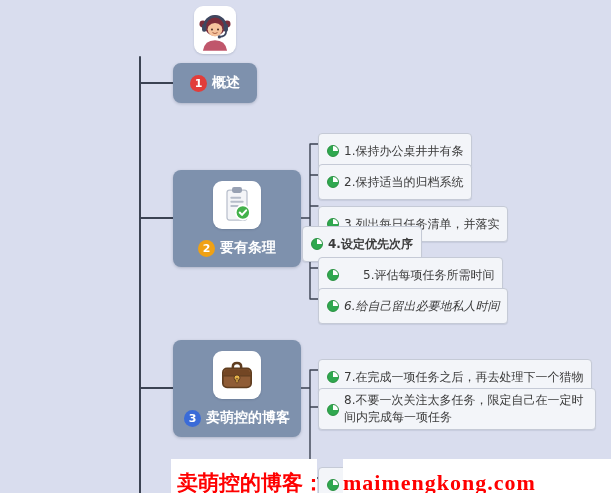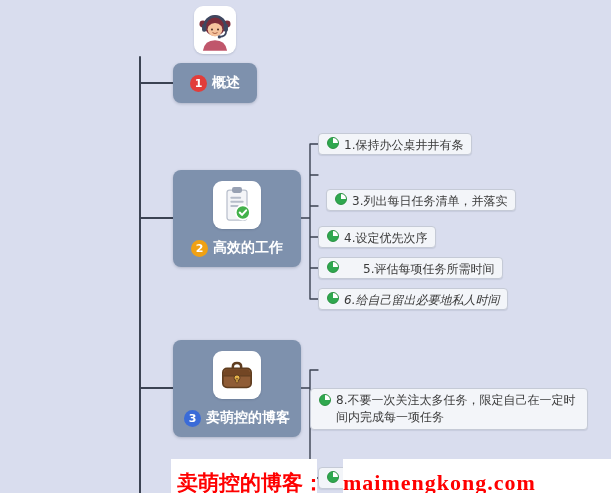--- a/index.html
+++ b/index.html
@@ -17,24 +17,24 @@
   .badge-1{ background:#e23d3a; } .badge-2{ background:#f0a114; } .badge-3{ background:#3a6bd8; }
 
   .icon-card{ background:#ffffff; border-radius:9px; display:flex; align-items:center;
           justify-content:center; box-shadow:0 1px 2px rgba(40,50,80,.18); }
   .main-col{ display:flex; flex-direction:column; align-items:center; }
   .main-col .icon-card{ width:48px; height:48px; margin-top:11px; }
   .main-col .topic-label{ margin-top:10px; }
 
   .avatar-card{ position:absolute; left:194px; top:6px; width:42px; height:48px; z-index:1; }
 
-  .sub-item{ position:absolute; display:inline-flex; gap:5px;
+  .sub-item{ position:absolute; display:inline-flex; align-items:center; gap:5px;
           background:#f3f5f9; border:1px solid #c5cad6; border-radius:4px;
           padding:3px 8px; font-size:12px; color:#3b3b3b; white-space:nowrap;
-          height:22px; z-index:1; box-shadow:0 1px 1px rgba(40,50,80,.10); }
+          height:36px; z-index:1; box-shadow:0 1px 1px rgba(40,50,80,.10); }
   .pie{ width:12px; height:12px; flex:0 0 12px; border-radius:50%;
           background:conic-gradient(#ffffff 0deg 95deg, #2fa84f 95deg 360deg);
           border:1px solid #27913f; }
   .sub-item.wide{ white-space:normal; width:278px; height:auto; line-height:1.4;
           align-items:flex-start; }
   .sub-item.wide .pie{ margin-top:2px; }
 
   .watermark-part{ position:absolute; top:459px; height:48px; background:#ffffff;
           color:#ff0000; display:flex; align-items:center; z-index:3;
           font-family:"Liberation Serif","DejaVu Serif",serif; font-weight:bold;
@@ -87,21 +87,21 @@
         <rect x="18" y="2.5" width="12" height="7" rx="2.5" fill="#98a1b3"></rect>
         <rect x="16" y="14" width="13" height="2.4" rx="1.2" fill="#b6bdca"></rect>
         <rect x="16" y="19" width="16" height="2.4" rx="1.2" fill="#b6bdca"></rect>
         <rect x="16" y="24" width="10" height="2.4" rx="1.2" fill="#b6bdca"></rect>
         <circle cx="31" cy="33" r="8.5" fill="#43b14b" stroke="#ffffff" stroke-width="2"></circle>
         <path d="M27.3 33 L30 35.9 L35 30.4" stroke="#ffffff" stroke-width="2.4" fill="none" stroke-linecap="round" stroke-linejoin="round"></path>
       </svg>
     </div>
     <div class="topic-label">
       <span class="badge badge-2">2</span>
-      <span>高效的工作</span>
+      <span>要有条理</span>
     </div>
   </div>
 
   <div class="topic main-col" style="left:173px; top:340px; width:128px; height:97px;">
     <div class="icon-card">
       <svg width="40" height="40" viewBox="0 0 48 48">
         <path d="M19 17 V14 Q19 9.5 24 9.5 Q29 9.5 29 14 V17" stroke="#5f3d1f" stroke-width="3" fill="none"></path>
         <rect x="7" y="16" width="34" height="23" rx="5" fill="#8f5c36" stroke="#5f3d1f" stroke-width="2"></rect>
         <path d="M8 24 Q8 17 13 17 H35 Q40 17 40 24 Z" fill="#734624"></path>
         <path d="M7.5 25 H40.5" stroke="#5f3d1f" stroke-width="1.6"></path>
@@ -112,38 +112,46 @@
     <div class="topic-label">
       <span class="badge badge-3">3</span>
       <span>卖萌控的博客</span>
     </div>
   </div>
 
   <div class="sub-item" style="left:318px; top:133px;">
     <span class="pie"></span>
     <span>1.保持办公桌井井有条</span>
   </div>
-  <div class="sub-item" style="left:318px; top:189px;margin-left:8px;">
+  <div class="sub-item" style="left:318px; top:164px;">
+    <span class="pie"></span>
+    <span>2.保持适当的归档系统</span>
+  </div>
+  <div class="sub-item" style="left:318px; top:206px;">
     <span class="pie"></span>
     <span>3.列出每日任务清单，并落实</span>
   </div>
-  <div class="sub-item" style="left:318px; top:226px;">
+  <div class="sub-item" style="left:302px; top:226px;font-weight:bold;">
     <span class="pie"></span>
     <span>4.设定优先次序</span>
   </div>
   <div class="sub-item" style="left:318px; top:257px;gap:24px;">
     <span class="pie"></span>
     <span>5.评估每项任务所需时间</span>
   </div>
   <div class="sub-item" style="left:318px; top:288px;font-style:italic;">
     <span class="pie"></span>
     <span>6.给自己留出必要地私人时间</span>
   </div>
 
-  <div class="sub-item wide" style="left:310px; top:388px;">
+  <div class="sub-item" style="left:318px; top:359px;">
+    <span class="pie"></span>
+    <span>7.在完成一项任务之后，再去处理下一个猎物</span>
+  </div>
+  <div class="sub-item wide" style="left:318px; top:388px;align-items:center;">
     <span class="pie"></span>
     <span>8.不要一次关注太多任务，限定自己在一定时间内完成每一项任务</span>
   </div>
   <div class="sub-item" style="left:318px; top:467px;">
     <span class="pie"></span>
     <span>9.</span>
   </div>
 
   <div class="watermark-part wm-1">卖萌控的博客：</div>
   <div class="watermark-part wm-2">maimengkong.com</div>

